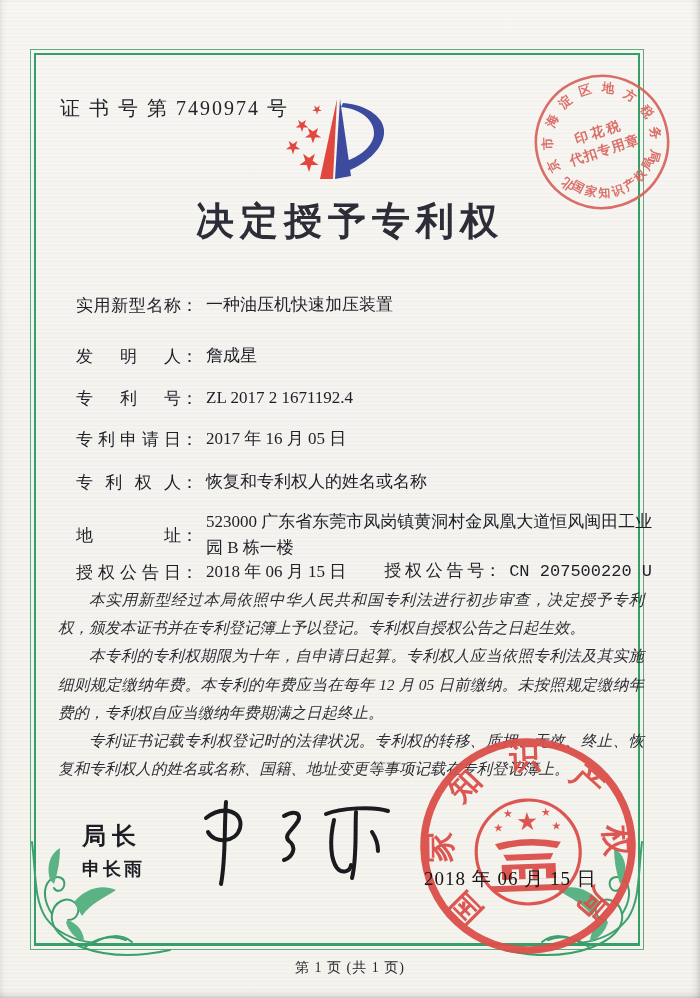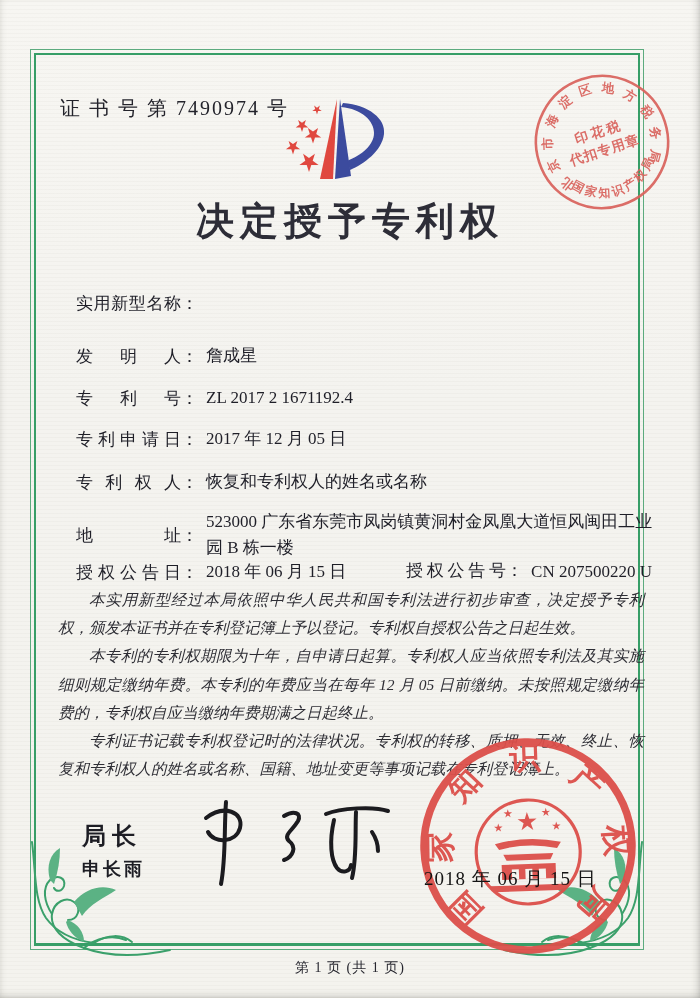--- a/index.html
+++ b/index.html
@@ -35,21 +35,21 @@
     position:absolute;left:0;top:196px;width:700px;text-align:center;z-index:2;
     font-size:38px;font-weight:700;letter-spacing:6px;color:#2d2d37;
   }
   .row{position:absolute;left:76px;width:582px;z-index:2;color:#1f1f28;
        font-size:17px;display:flex;align-items:center;}
   .flabel{display:inline-block;width:105px;text-align:justify;text-align-last:justify;flex:0 0 105px;}
   .fcolon{flex:0 0 auto;padding-right:8px;}
   .fvalue{flex:0 1 auto;max-width:456px;line-height:1.55;}
   .r0{top:292px}.r1{top:343px}.r2{top:385px}.r3{top:426px}.r4{top:469px}.r5{top:509px}
   .r6{top:559px}
-  .grant-right{margin-left:auto;margin-right:6px;display:flex;}
+  .grant-right{margin-left:auto;margin-right:6px;display:flex;font-family:Liberation Mono, monospace;}
   .grant-right .flabel{width:100px;flex-basis:100px;}
   .paras{
     position:absolute;left:58px;top:586px;width:586px;z-index:2;
     font-size:15.5px;line-height:1.82;color:#2e2e35;
   }
   .paras p{margin:0;text-indent:2em;text-align:justify;font-style:italic;}
   .director-title{position:absolute;left:82px;top:820px;z-index:2;font-size:24px;letter-spacing:6px;color:#1d1d24;font-weight:600;}
   .director-name{position:absolute;left:82px;top:857px;z-index:2;font-size:18px;letter-spacing:3px;color:#1d1d24;font-weight:600;}
   .signature{position:absolute;left:188px;top:788px;width:215px;height:102px;z-index:2;}
   .seal{position:absolute;left:412px;top:730px;width:232px;height:232px;z-index:3;transform:rotate(-2deg);opacity:.95;}
@@ -111,35 +111,36 @@
     <polygon points="66,2 61,82 77,79"></polygon>
     <path d="M69,6 C95,8 112,22 110,37 C108,54 90,67 76,73 L73,64 C88,58 100,48 100,36 C100,24 88,12 67,10 Z"></path>
   </g>
 </svg>
 
 <div class="title">决定授予专利权</div>
 
 <div class="row r0">
   <span class="flabel">实用新型名称</span>
     <span class="fcolon">：</span>
+    <span class="fvalue">一种油压机快速加压装置</span>
 </div>
 <div class="row r1">
   <span class="flabel">发明人</span>
     <span class="fcolon">：</span>
     <span class="fvalue">詹成星</span>
 </div>
 <div class="row r2">
   <span class="flabel">专利号</span>
     <span class="fcolon">：</span>
     <span class="fvalue">ZL 2017 2 1671192.4</span>
 </div>
 <div class="row r3">
   <span class="flabel">专利申请日</span>
     <span class="fcolon">：</span>
-    <span class="fvalue">2017 年 12 月 05 日</span>
+    <span class="fvalue">2017 年 16 月 05 日</span>
 </div>
 <div class="row r4">
   <span class="flabel">专利权人</span>
     <span class="fcolon">：</span>
     <span class="fvalue">恢复和专利权人的姓名或名称</span>
 </div>
 <div class="row r5">
   <span class="flabel">地址</span>
     <span class="fcolon">：</span>
     <span class="fvalue">523000 广东省东莞市凤岗镇黄洞村金凤凰大道恒风闽田工业园 B 栋一楼</span>

